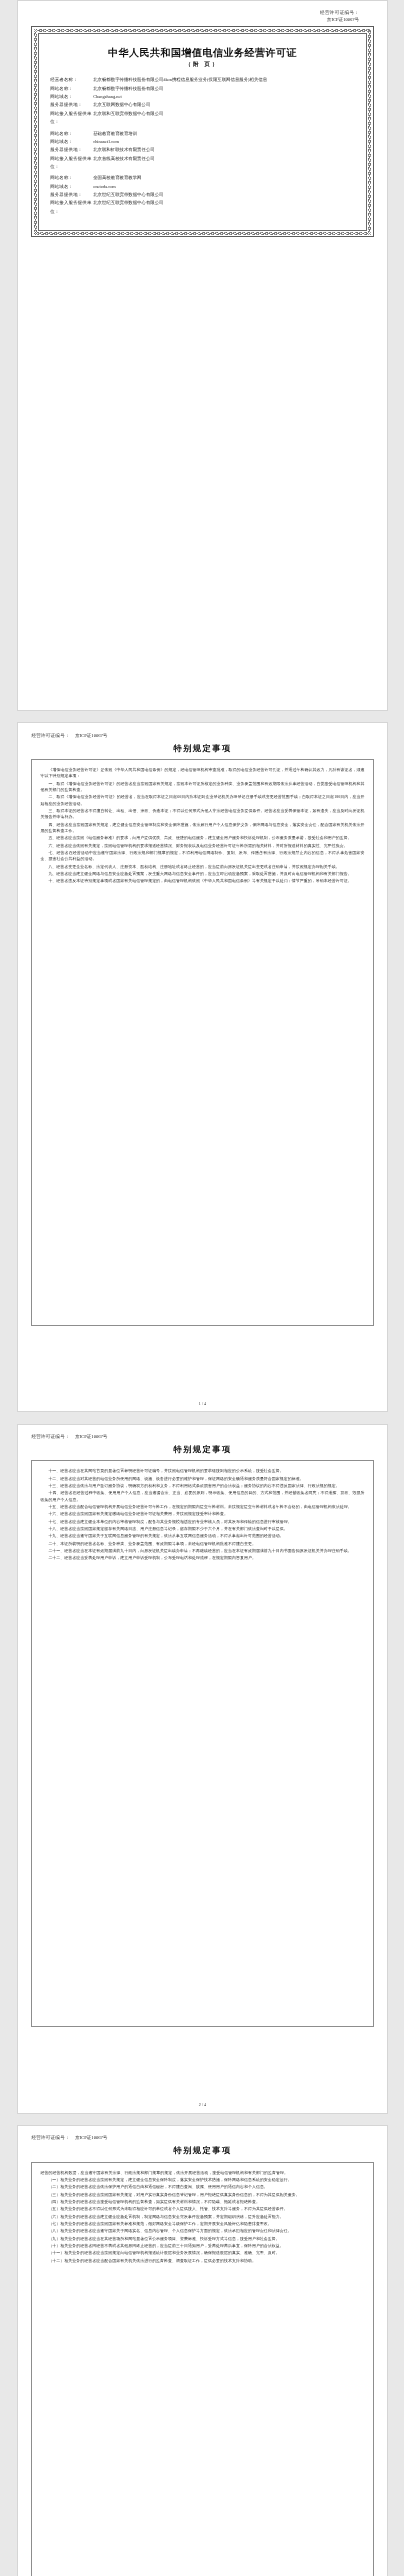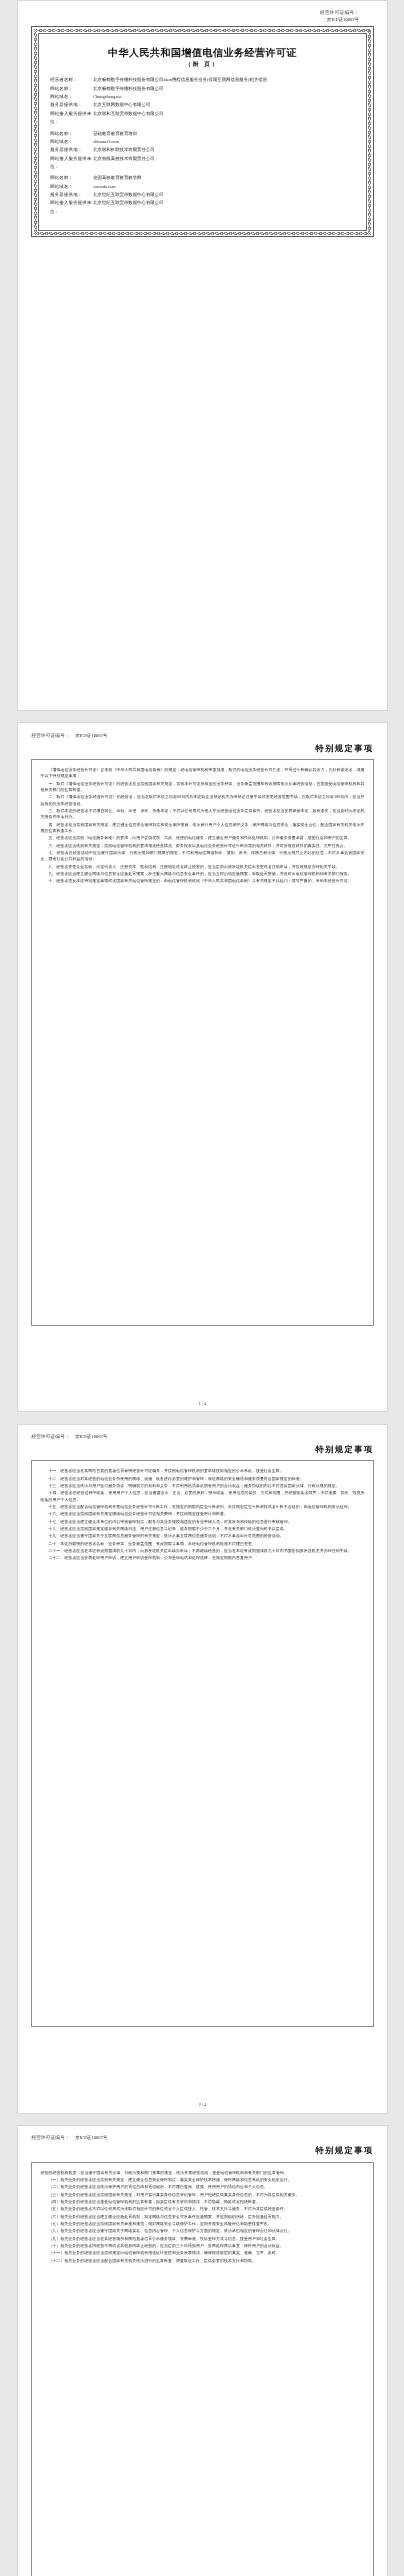--- a/index.html
+++ b/index.html
@@ -83,21 +83,21 @@
 
   
   .page-head {
     font-size: 4.6px;
     color: #1c1c1c;
     margin-bottom: 5.2px;
   }
   .page-head .no-label { letter-spacing: 0.2px; }
   .page-head .no-value { margin-left: 4.1px; }
   .special-title {
-    text-align: right;
+    text-align: center;
     font-size: 8.2px;
     font-weight: bold;
     letter-spacing: 1.5px;
     color: #111;
     margin: 1px 0 5.2px 0;
   }
   .rule-box {
     border: 0.5px solid #8d8d8d;
     padding: 7.2px 8.2px 8.2px 8.2px;
     min-height: 567px;

